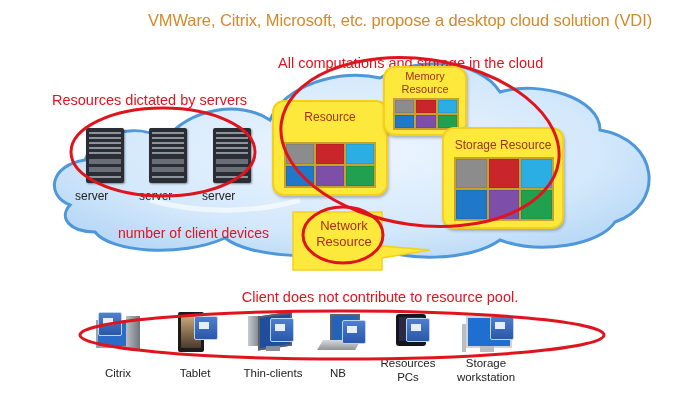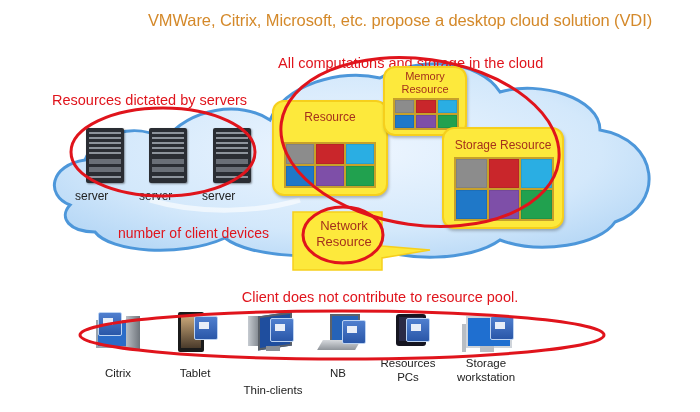--- a/index.html
+++ b/index.html
@@ -175,21 +175,21 @@
     <div class="vm-badge" style="left:16px; top:4px;"></div>
   </div>
   <div class="device-label" style="left:170px; top:366px; width:50px;">Tablet</div>
 
   <div class="device" style="left:248px; top:312px; width:50px; height:42px;">
     <div style="position:absolute; left:0; top:4px; width:12px; height:30px; background:linear-gradient(90deg,#c6cbd1,#7b8189);"></div>
     <div style="position:absolute; left:10px; top:2px; width:30px; height:30px; background:#1f4e9e; border:2px solid #5a6068; transform:skewY(-8deg);"></div>
     <div style="position:absolute; left:18px; top:34px; width:14px; height:5px; background:#8a9098;"></div>
     <div class="vm-badge" style="left:22px; top:6px;"></div>
   </div>
-  <div class="device-label" style="left:233px; top:366px; width:80px;margin-top:17px;">Thin-clients</div>
+  <div class="device-label" style="left:233px; top:366px; width:80px;">Thin-clients</div>
 
   <div class="device" style="left:318px; top:312px; width:50px; height:42px;">
     <div style="position:absolute; left:12px; top:2px; width:26px; height:24px; background:#2563b8; border:2px solid #5d636b;"></div>
     <div style="position:absolute; left:2px; top:28px; width:38px; height:10px; background:linear-gradient(#d6d9dd,#8f949a); transform:skewX(-30deg);"></div>
     <div class="vm-badge" style="left:24px; top:8px;"></div>
   </div>
   <div class="device-label" style="left:323px; top:366px; width:30px;">NB</div>
 
   <div class="device" style="left:396px; top:314px; width:40px; height:40px;">
     <div style="position:absolute; left:0; top:0; width:30px; height:32px; background:#151520; border-radius:3px;"></div>

